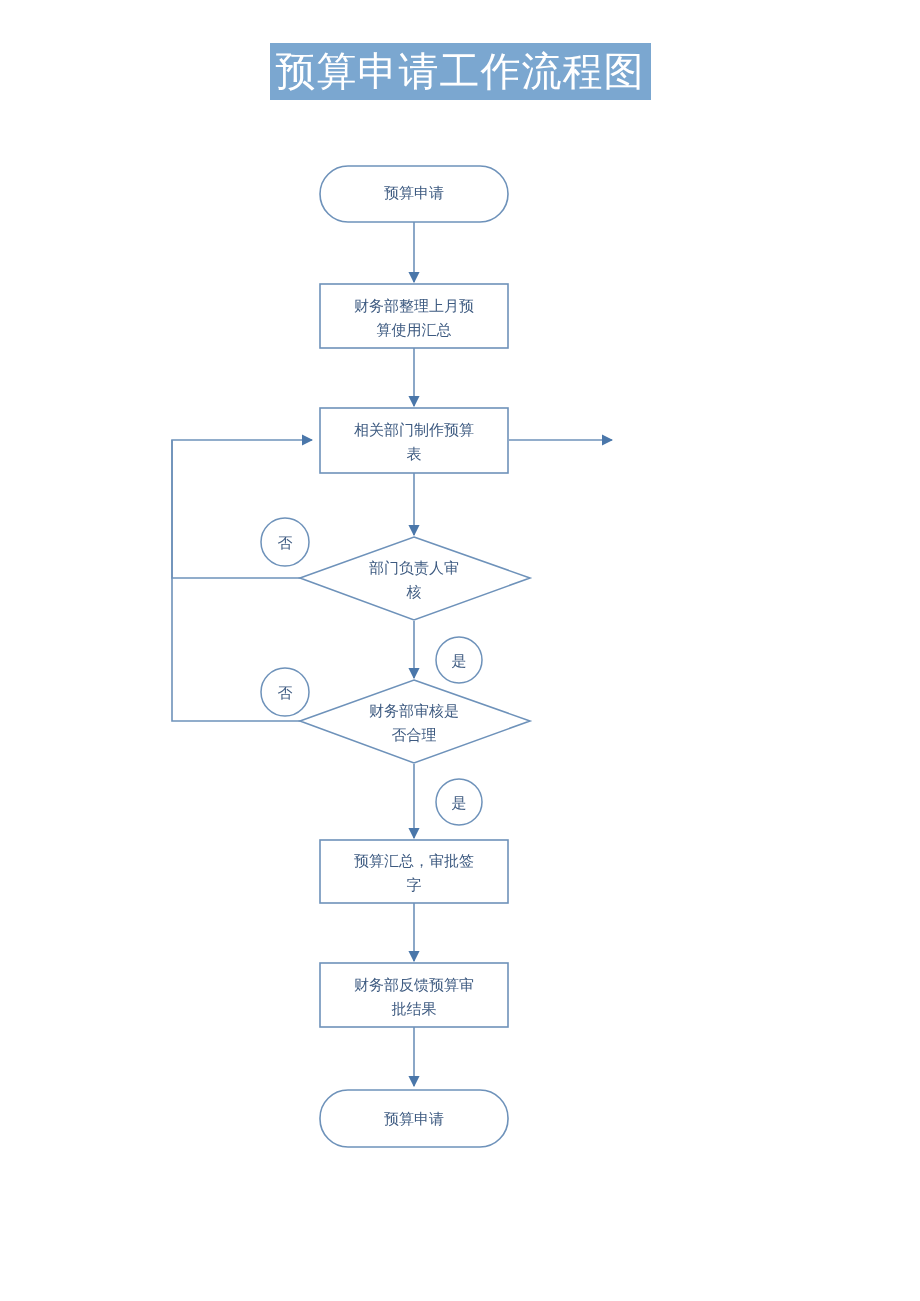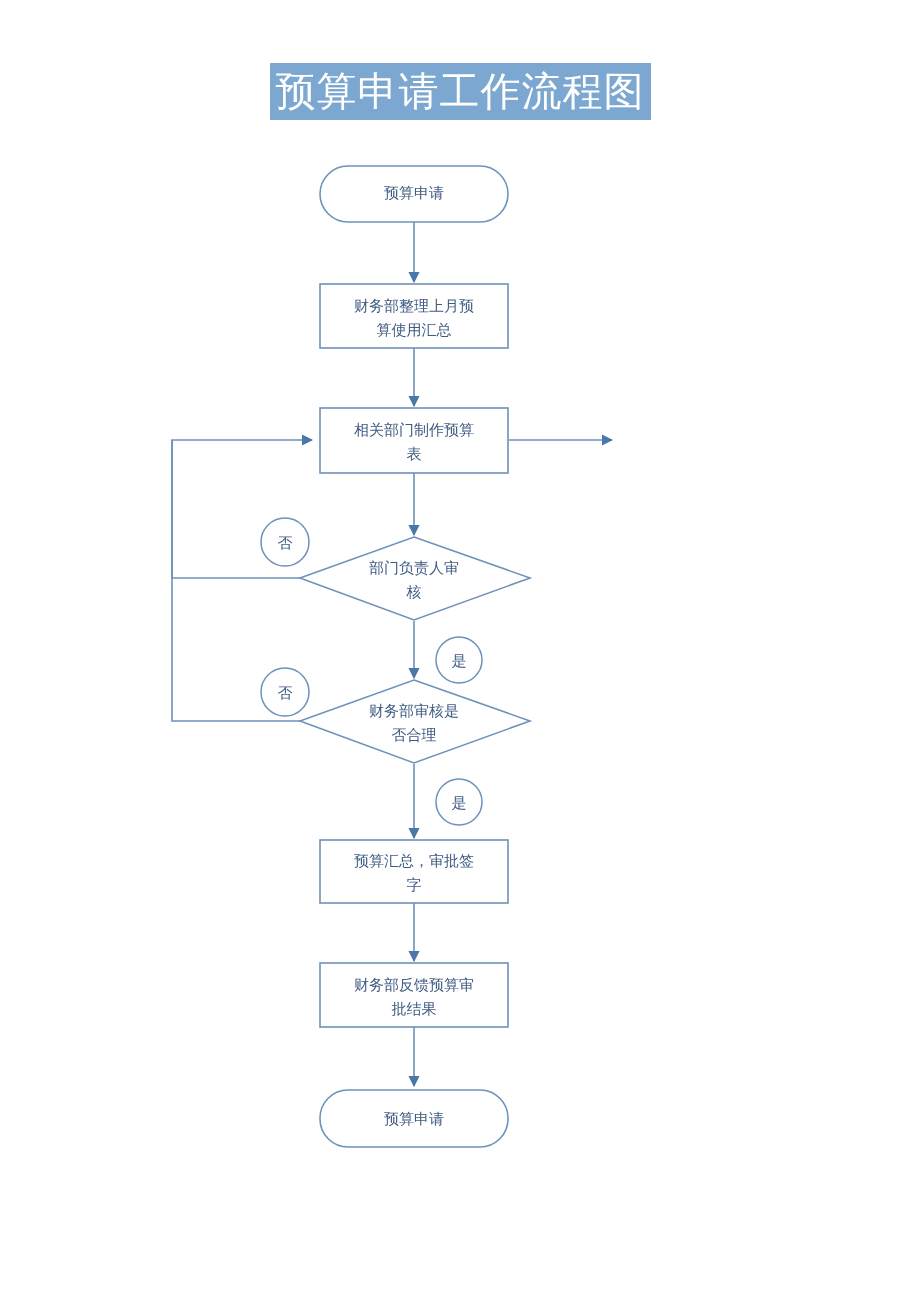--- a/index.html
+++ b/index.html
@@ -31,21 +31,20 @@
     display: inline-block;
     background: #7ba7d0;
     color: #ffffff;
     font-size: 40px;
     line-height: 57px;
     letter-spacing: 1px;
     padding: 0 6px;
     font-weight: 400;
     white-space: nowrap;
     font-family: "DejaVu Sans", "Liberation Sans", sans-serif;
-    margin-top: 20px;
   }
   
   #flow-svg {
     position: absolute;
     left: 0;
     top: 0;
     width: 920px;
     height: 1301px;
   }
   .node-shape {

